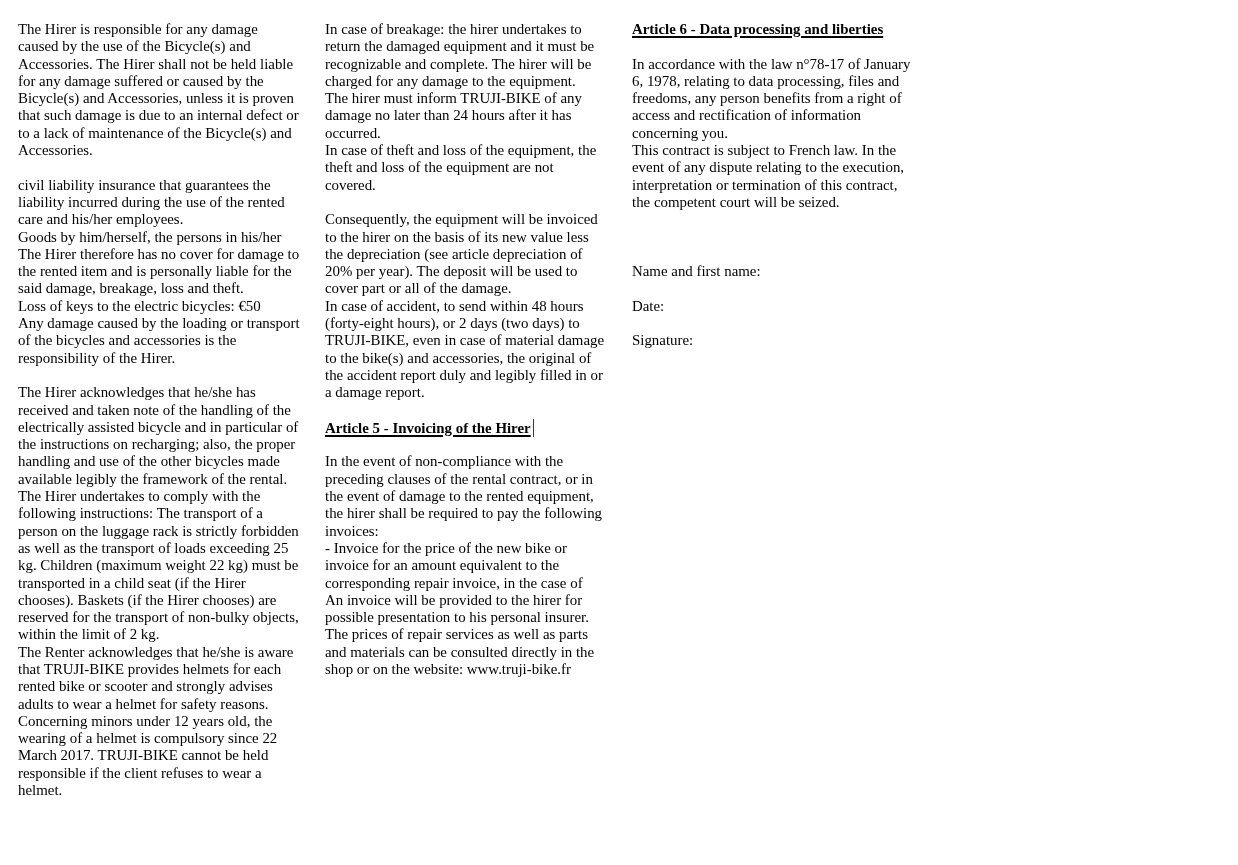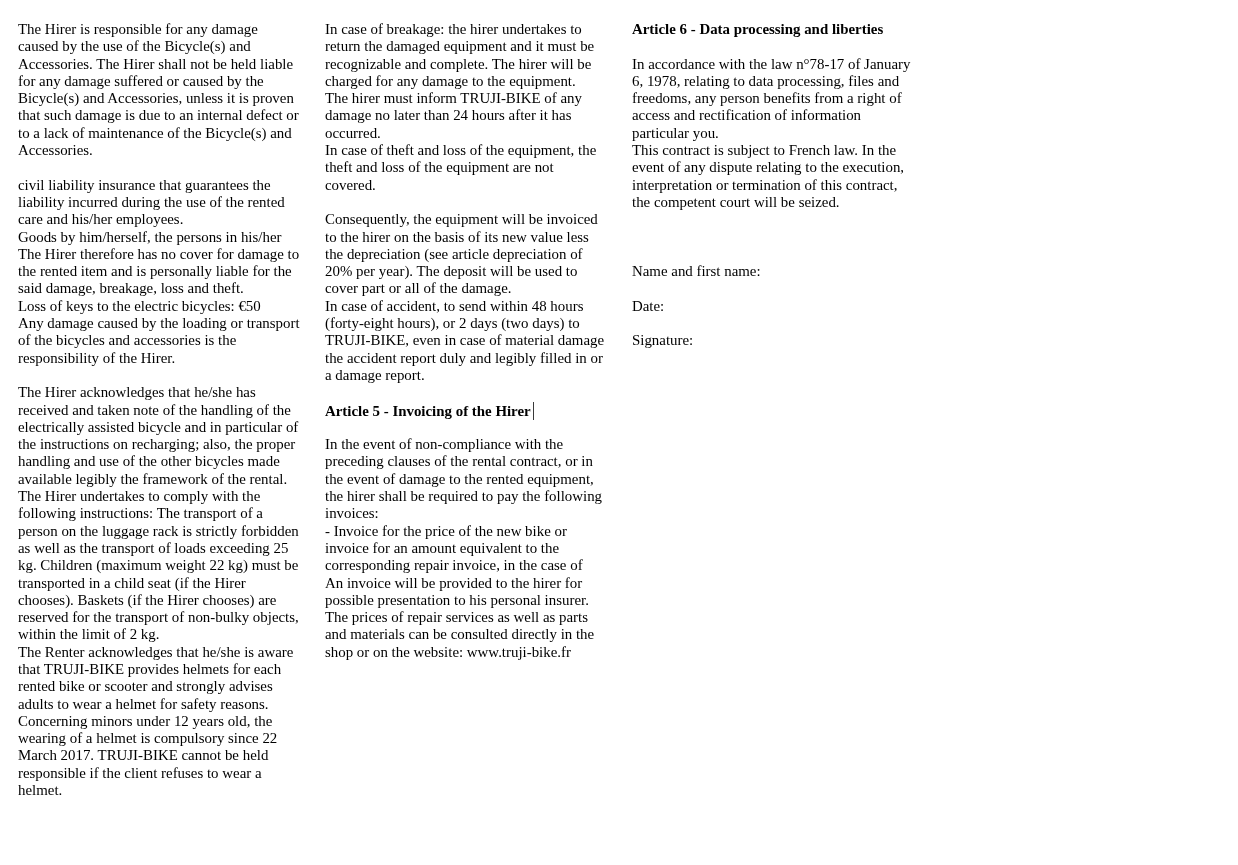--- a/index.html
+++ b/index.html
@@ -28,20 +28,21 @@
     flex: 0 0 288px;
   }
   .line {
     height: 17.3px;
     line-height: 17.3px;
     font-size: 14.9px;
     white-space: pre;
   }
   .heading-text {
     font-weight: bold;
+    text-decoration: underline;
     text-decoration-thickness: 1.5px;
     text-underline-offset: 2px;
   }
   .caret {
     display: inline-block;
     width: 1.5px;
     height: 18px;
     background: #3a3a3a;
     margin-left: 2px;
     vertical-align: -4px;
@@ -112,20 +113,21 @@
         <div class="line"><span>covered.</span></div>
         <div class="line"><span></span></div>
         <div class="line"><span>Consequently, the equipment will be invoiced</span></div>
         <div class="line"><span>to the hirer on the basis of its new value less</span></div>
         <div class="line"><span>the depreciation (see article depreciation of</span></div>
         <div class="line"><span>20% per year). The deposit will be used to</span></div>
         <div class="line"><span>cover part or all of the damage.</span></div>
         <div class="line"><span>In case of accident, to send within 48 hours</span></div>
         <div class="line"><span>(forty-eight hours), or 2 days (two days) to</span></div>
         <div class="line"><span>TRUJI-BIKE, even in case of material damage</span></div>
+        <div class="line"><span>to the bike(s) and accessories, the original of</span></div>
         <div class="line"><span>the accident report duly and legibly filled in or</span></div>
         <div class="line"><span>a damage report.</span></div>
         <div class="line"><span></span></div>
         <div class="line"><span class="heading-text">Article 5 - Invoicing of the Hirer</span><span class="caret"></span></div>
         <div class="line"><span></span></div>
         <div class="line"><span>In the event of non-compliance with the</span></div>
         <div class="line"><span>preceding clauses of the rental contract, or in</span></div>
         <div class="line"><span>the event of damage to the rented equipment,</span></div>
         <div class="line"><span>the hirer shall be required to pay the following</span></div>
         <div class="line"><span>invoices:</span></div>
@@ -138,21 +140,21 @@
         <div class="line"><span>and materials can be consulted directly in the</span></div>
         <div class="line"><span>shop or on the website: www.truji-bike.fr</span></div>
       </div>
     <div class="col">
         <div class="line"><span class="heading-text">Article 6 - Data processing and liberties</span></div>
         <div class="line"><span></span></div>
         <div class="line"><span>In accordance with the law n°78-17 of January</span></div>
         <div class="line"><span>6, 1978, relating to data processing, files and</span></div>
         <div class="line"><span>freedoms, any person benefits from a right of</span></div>
         <div class="line"><span>access and rectification of information</span></div>
-        <div class="line"><span>particular you.</span></div>
+        <div class="line"><span>concerning you.</span></div>
         <div class="line"><span>This contract is subject to French law. In the</span></div>
         <div class="line"><span>event of any dispute relating to the execution,</span></div>
         <div class="line"><span>interpretation or termination of this contract,</span></div>
         <div class="line"><span>the competent court will be seized.</span></div>
         <div class="line"><span></span></div>
         <div class="line"><span></span></div>
         <div class="line"><span></span></div>
         <div class="line"><span>Name and first name:</span></div>
         <div class="line"><span></span></div>
         <div class="line"><span>Date:</span></div>

